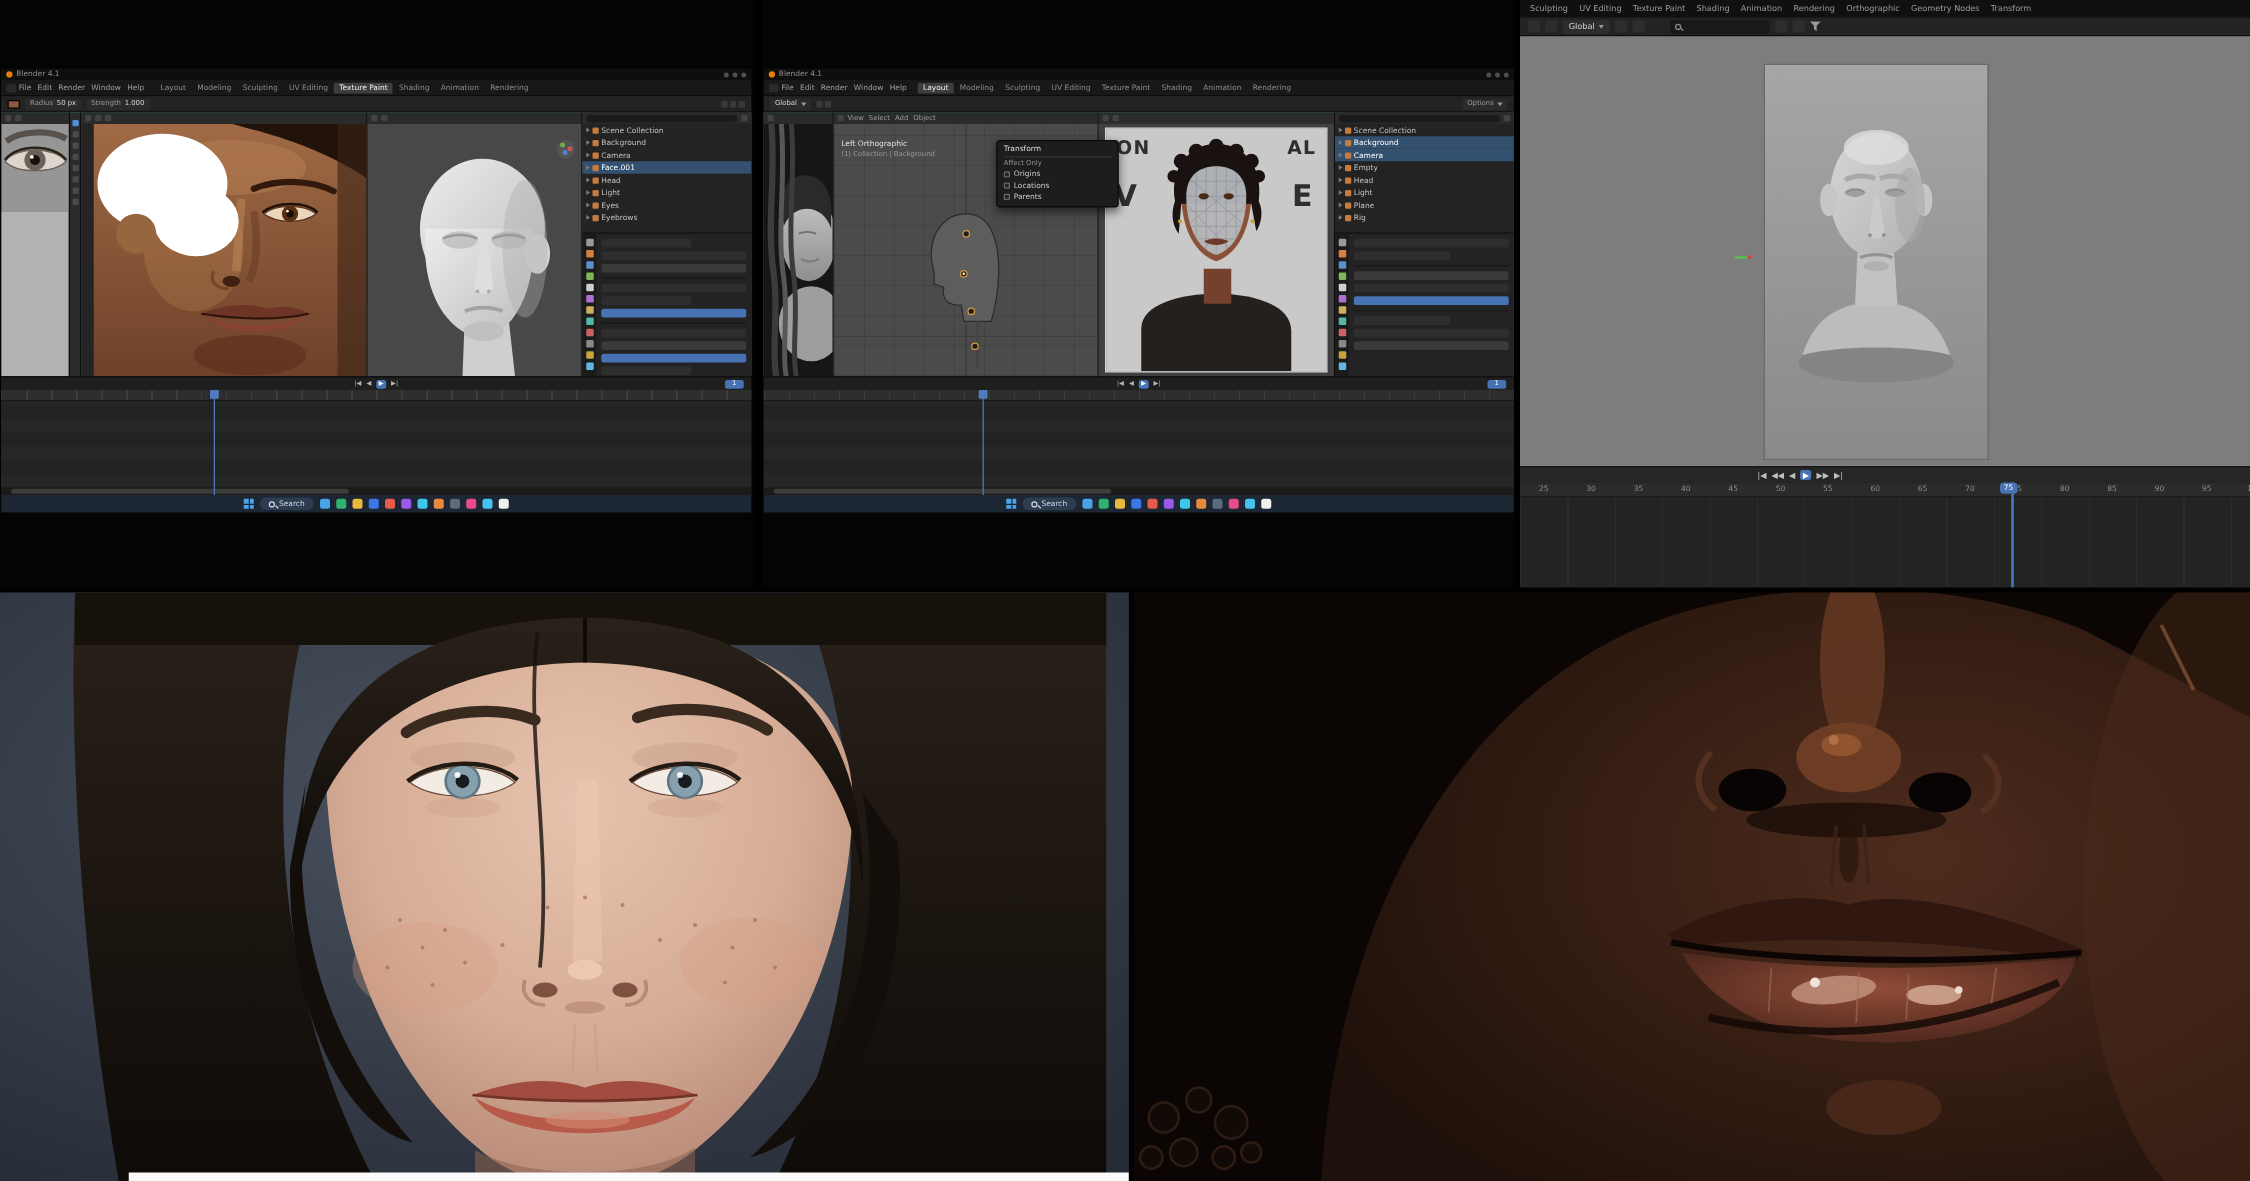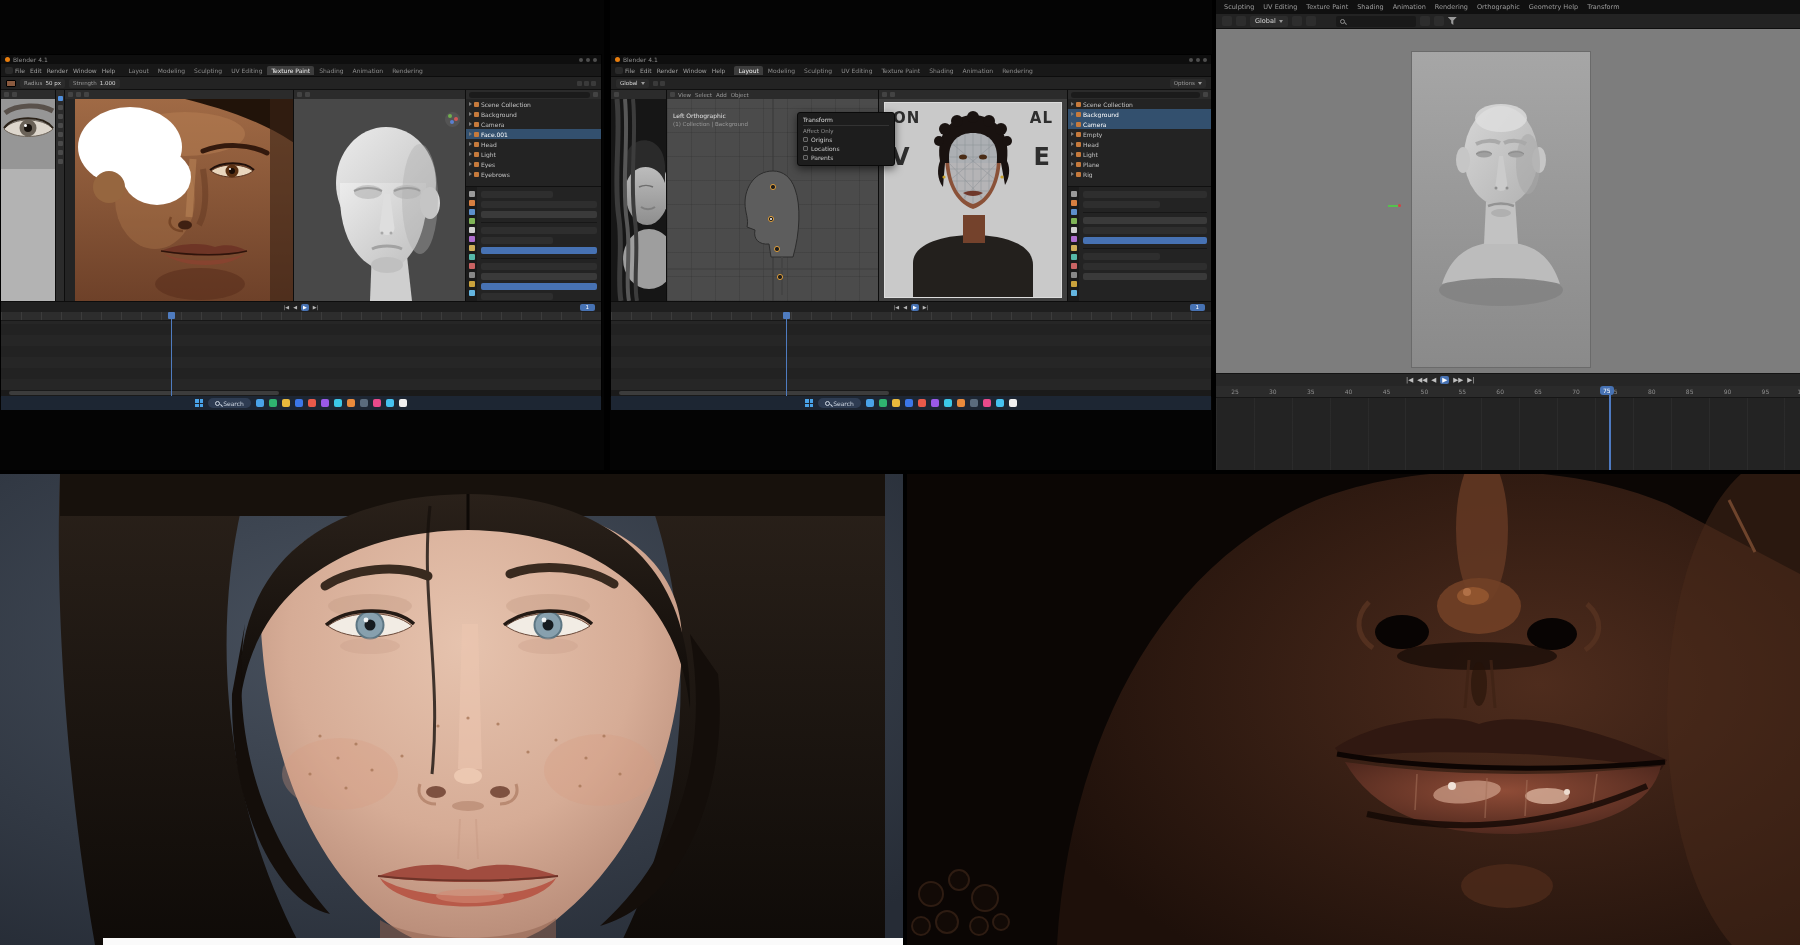--- a/index.html
+++ b/index.html
@@ -766,21 +766,21 @@
   <section class="panel p3">
     <div class="tabrow">
 
     <span class="wstab3">Sculpting</span>
         <span class="wstab3">UV Editing</span>
         <span class="wstab3">Texture Paint</span>
         <span class="wstab3">Shading</span>
         <span class="wstab3">Animation</span>
         <span class="wstab3">Rendering</span>
         <span class="wstab3">Orthographic</span>
-        <span class="wstab3">Geometry Help</span>
+        <span class="wstab3">Geometry Nodes</span>
         <span class="wstab3">Transform</span>
       </div>
     <div class="hdr3">
       <span class="icbox"></span>
       <span class="icbox"></span>
       <span class="orient">
         <span>Global</span>
         <span class="caret"></span>
       </span>
       <span class="icbox"></span>

